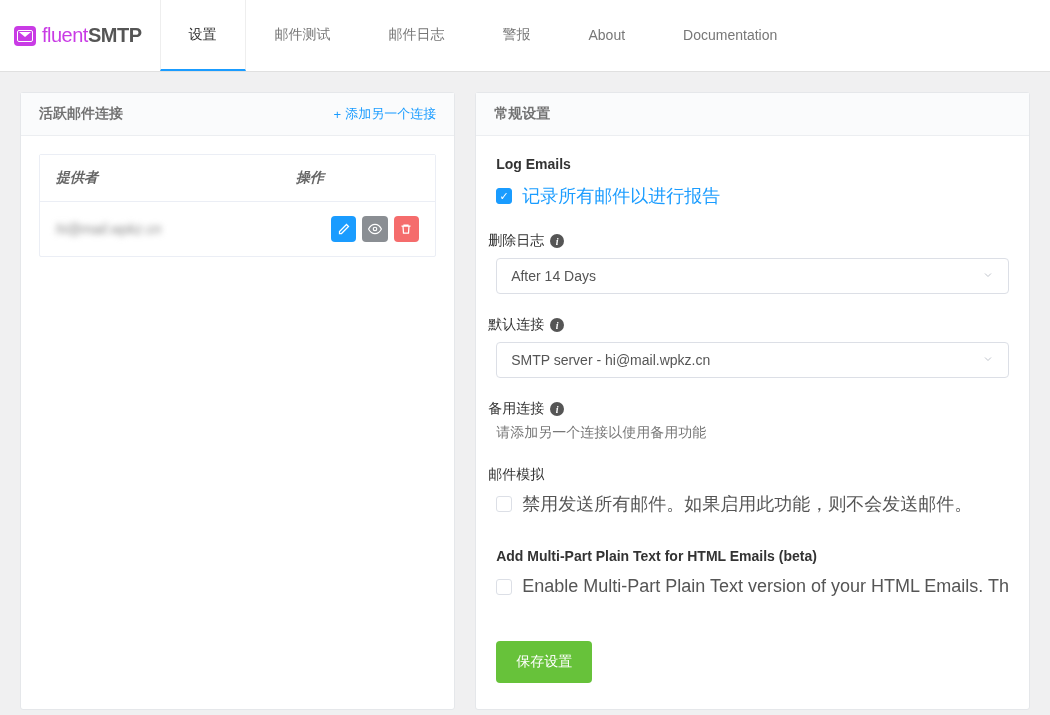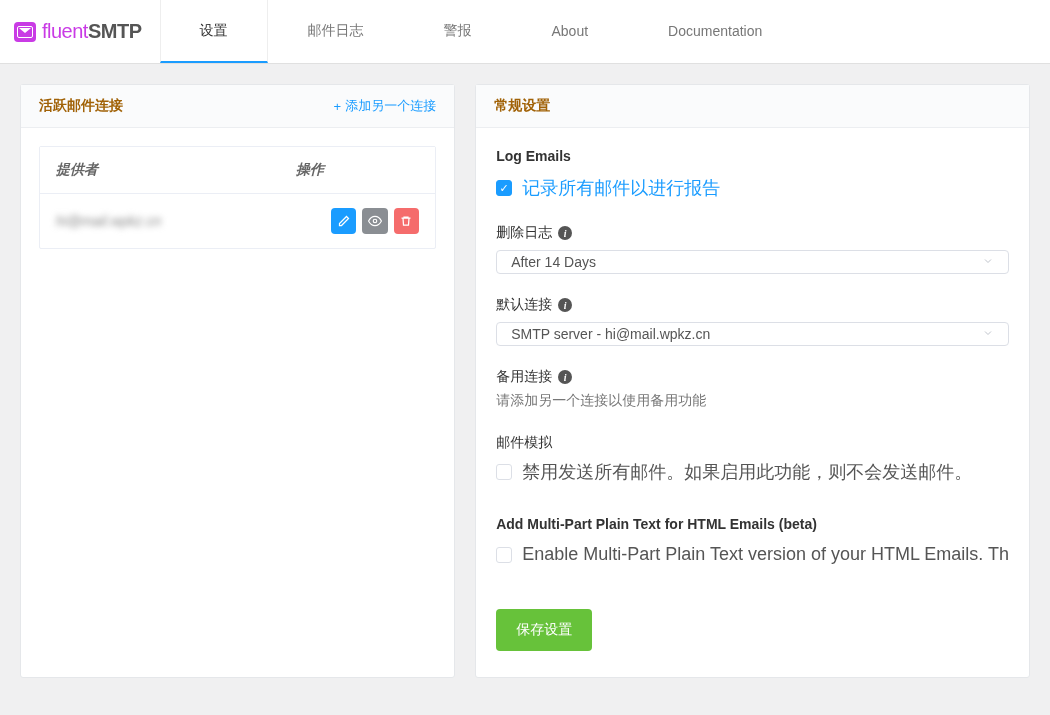--- a/index.html
+++ b/index.html
@@ -8,21 +8,21 @@
     background: #f0f0f1;
     color: #333;
     font-size: 14px;
     width: 1050px;
     overflow: hidden;
   }
   .topbar {
     background: #fff;
     display: flex;
     align-items: center;
-    height: 64px;
+    height: 72px;
     border-bottom: 1px solid #e0e0e0;
   }
   .logo {
     display: flex;
     align-items: center;
     padding: 0 18px 0 14px;
     gap: 6px;
   }
   .logo-icon {
     width: 22px;
@@ -64,21 +64,21 @@
     color: #555;
   }
   .tabs {
     display: flex;
     height: 100%;
     flex: 1;
   }
   .tab {
     display: flex;
     align-items: center;
-    padding: 0 39px;
+    padding: 0 28px;
     color: #777;
     cursor: pointer;
     font-size: 14px;
     height: 100%;
     border-bottom: 2px solid transparent;
     border-right: 1px solid transparent;
     border-left: 1px solid transparent;
   }
   .tab.active {
     color: #333;
@@ -103,21 +103,21 @@
     padding: 12px 18px;
     border-bottom: 1px solid #eceef1;
     display: flex;
     align-items: center;
     justify-content: space-between;
     background: #fafbfc;
   }
   .panel-title {
     font-size: 14px;
     font-weight: 600;
-    color: #a16207;
+    color: #737373;
   }
   .add-link {
     color: #1a9cff;
     font-size: 13px;
     cursor: pointer;
     display: flex;
     align-items: center;
     gap: 4px;
   }
   .table {
@@ -200,39 +200,39 @@
   }
   .chk-label { font-size: 18px; color: #555; }
   .chk-label.link { color: #1a9cff; }
   .field-label {
     font-size: 14px;
     color: #333;
     margin-bottom: 8px;
     display: flex;
     align-items: center;
     gap: 6px;
-    padding: 0 20px;
+    padding: 0 12px;
   }
   .info-icon {
     width: 14px;
     height: 14px;
     border-radius: 50%;
     background: #555;
     color: #fff;
     font-size: 10px;
     font-weight: bold;
     display: inline-flex;
     align-items: center;
     justify-content: center;
     font-style: italic;
     font-family: Georgia, serif;
   }
   .select {
     margin: 0 20px 22px 20px;
-    height: 24px;
+    height: 36px;
     border: 1px solid #dcdfe6;
     border-radius: 4px;
     display: flex;
     align-items: center;
     justify-content: space-between;
     padding: 0 14px;
     color: #555;
     cursor: pointer;
   }
   .chevron {
@@ -260,20 +260,21 @@
 </head>
 <body>
 
 <div class="topbar">
   <div class="logo">
     <span class="logo-icon"></span>
     <span class="logo-text"><span>fluent</span><b>SMTP</b></span>
   </div>
   <div class="tabs">
     <div class="tab active">设置</div>
+    <div class="tab">邮件测试</div>
     <div class="tab">邮件日志</div>
     <div class="tab">警报</div>
     <div class="tab">About</div>
     <div class="tab">Documentation</div>
   </div>
 </div>
 
 <div class="main">
   <div class="panel left-panel">
     <div class="panel-header">

